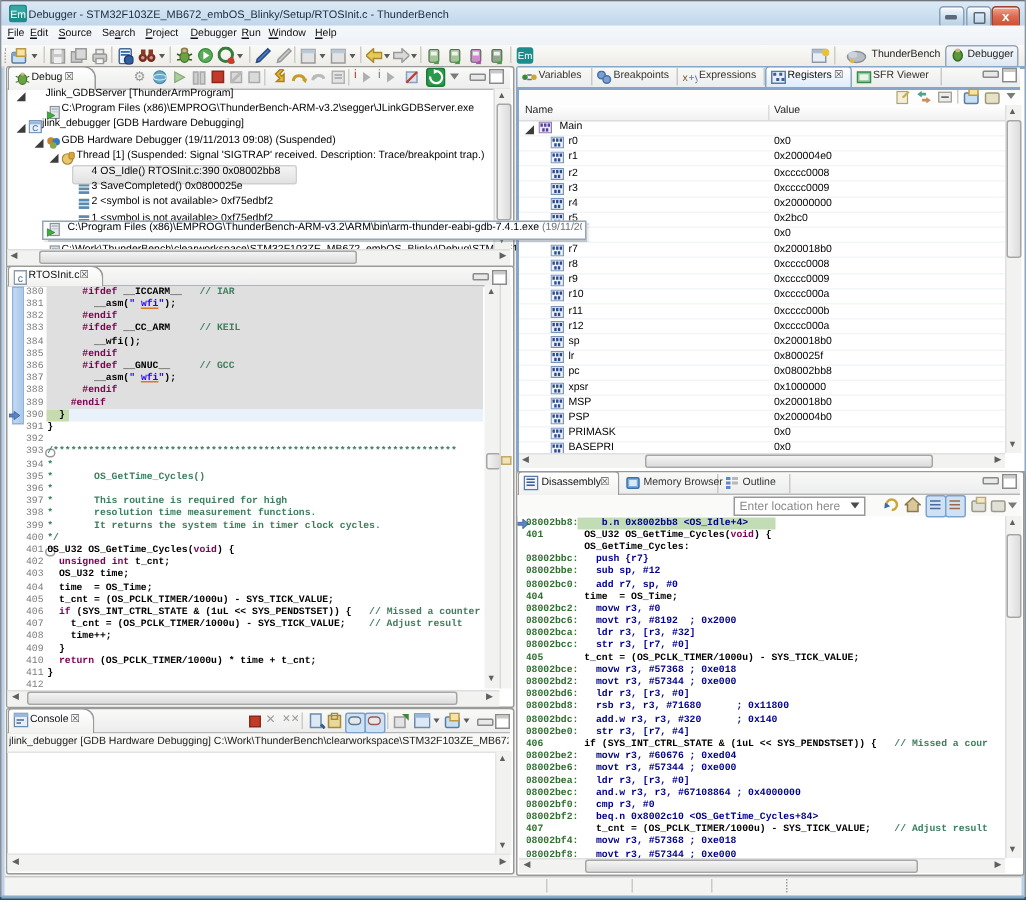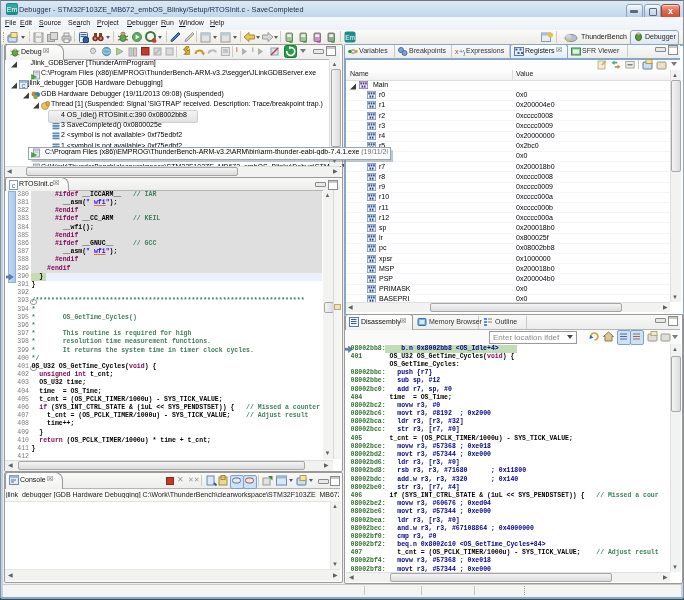--- a/index.html
+++ b/index.html
@@ -24,21 +24,21 @@
 <div style="position:absolute;left:0;top:0;width:684px;height:1px;background:#70757b;"></div>
 <div style="position:absolute;left:0;top:0;width:1px;height:600px;background:#8b9099;"></div>
 <div style="position:absolute;right:0;top:0;width:1px;height:600px;background:#8b9099;"></div>
 <div style="position:absolute;left:0;bottom:0;width:684px;height:2px;background:#2e4f63;"></div>
 <div style="position:absolute;left:1px;top:1px;width:682px;height:16px;background:linear-gradient(#dce9f6,#cbdff0 60%,#c0d6ea);"></div>
 <svg class="abs" style="left:6px;top:3px" width="12" height="12">
 <rect x="0" y="0" width="12" height="12" rx="2" fill="#1d8d8b"></rect>
 <rect x="1" y="1" width="10" height="6" rx="1" fill="#35a7a3"></rect>
 <text x="6" y="9" font-size="7" fill="#ffffff" text-anchor="middle" font-family="Liberation Sans">Em</text>
   </svg>
-<div style="position:absolute;left:19px;top:4.5px;font-family:'Liberation Sans',sans-serif;font-size:7.3px;color:#1c2c40;white-space:pre;">Debugger - STM32F103ZE_MB672_embOS_Blinky/Setup/RTOSInit.c - SaveCompleted</div>
+<div style="position:absolute;left:19px;top:4.5px;font-family:'Liberation Sans',sans-serif;font-size:7.3px;color:#1c2c40;white-space:pre;">Debugger - STM32F103ZE_MB672_embOS_Blinky/Setup/RTOSInit.c - ThunderBench</div>
 <div class="abs" style="left:626px;top:4px;width:15px;height:13px;border:1px solid #8aa1b7;border-radius:3px;background:linear-gradient(#f6fafd,#cfe0ef 50%,#b6cde2);box-shadow:inset 0 1px 0 rgba(255,255,255,.6);">
     <div class="abs" style="left:3px;top:5px;width:8px;height:3px;background:#5a6a7a;border-radius:1px;"></div>
   </div>
 <div class="abs" style="left:644px;top:4px;width:15px;height:13px;border:1px solid #8aa1b7;border-radius:3px;background:linear-gradient(#f6fafd,#cfe0ef 50%,#b6cde2);box-shadow:inset 0 1px 0 rgba(255,255,255,.6);">
     <div class="abs" style="left:4px;top:3px;width:6px;height:6px;border:1.5px solid #5a6a7a;border-radius:1px;"></div>
   </div>
 <div class="abs" style="left:661px;top:4px;width:17px;height:13px;border:1px solid #9b4433;border-radius:3px;background:linear-gradient(#f0a795,#dd6a50 45%,#c94c31);box-shadow:inset 0 1px 0 rgba(255,255,255,.6);">
     <div class="abs" style="left:0;top:1px;width:17px;height:11px;color:#fff;font-size:9px;font-weight:bold;text-align:center;line-height:11px;font-family:Liberation Sans">x</div>
   </div>
 <div style="position:absolute;left:1px;top:17px;width:682px;height:13px;background:linear-gradient(#f6f8fb,#eef2f7);"></div>
@@ -833,21 +833,21 @@
     <rect x="5" y="1" width="4" height="2" fill="#b8b8b8"></rect>
     <rect x="1" y="4" width="3" height="2" fill="#5a8ac8"></rect>
     <rect x="5" y="4" width="4" height="2" fill="#b8b8b8"></rect>
     <rect x="1" y="7" width="3" height="2" fill="#5a8ac8"></rect>
   </svg>
 <div style="position:absolute;left:495px;top:317.5px;font-family:'Liberation Sans',sans-serif;font-size:7px;color:#333;">Outline</div>
 <div style="position:absolute;left:655px;top:318px;width:9px;height:3px;border:1px solid #8a8a8a;background:#e8e8e8;border-radius:1px;"></div>
 <div style="position:absolute;left:668px;top:315.5px;width:8px;height:8px;border:1px solid #8a8a8a;background:#fff;box-shadow:inset 0 2px 0 #c9c9c9;"></div>
 <div style="position:absolute;left:345px;top:330px;width:335px;height:14px;background:#fafaf9;"></div>
 <div class="abs" style="left:489px;top:331px;width:86px;height:11px;border:1px solid #999;background:#fff;"></div>
-<div style="position:absolute;left:493px;top:332.5px;font-family:'Liberation Sans',sans-serif;font-size:8px;color:#8a8a8a;">Enter location ifdef</div>
+<div style="position:absolute;left:493px;top:332.5px;font-family:'Liberation Sans',sans-serif;font-size:8px;color:#8a8a8a;">Enter location here</div>
 <div style="position:absolute;left:567px;top:335px;width:0;height:0;border-left:3px solid transparent;border-right:3px solid transparent;border-top:4px solid #4a4a4a;"></div>
 <svg class="abs" style="left:589px;top:331px" width="11" height="11">
     <path d="M2 6 A3.5 3.5 0 1 1 5.5 9" fill="none" stroke="#c8a83a" stroke-width="1.6"></path>
     <polygon points="1,4 4.5,6.5 0.5,8" fill="#3a6aaa"></polygon>
   </svg>
 <svg class="abs" style="left:603px;top:331px" width="11" height="11">
     <polygon points="5.5,1 10.5,5.5 9,5.5 9,10 2,10 2,5.5 0.5,5.5" fill="#d8c89a" stroke="#8a7a4a"></polygon>
   </svg>
 <div class="abs" style="left:617px;top:330px;width:12px;height:13px;border:1px solid #7da2ce;background:#cfe2f5;border-radius:2px;"></div>
 <svg class="abs" style="left:619px;top:332px" width="9" height="9">

